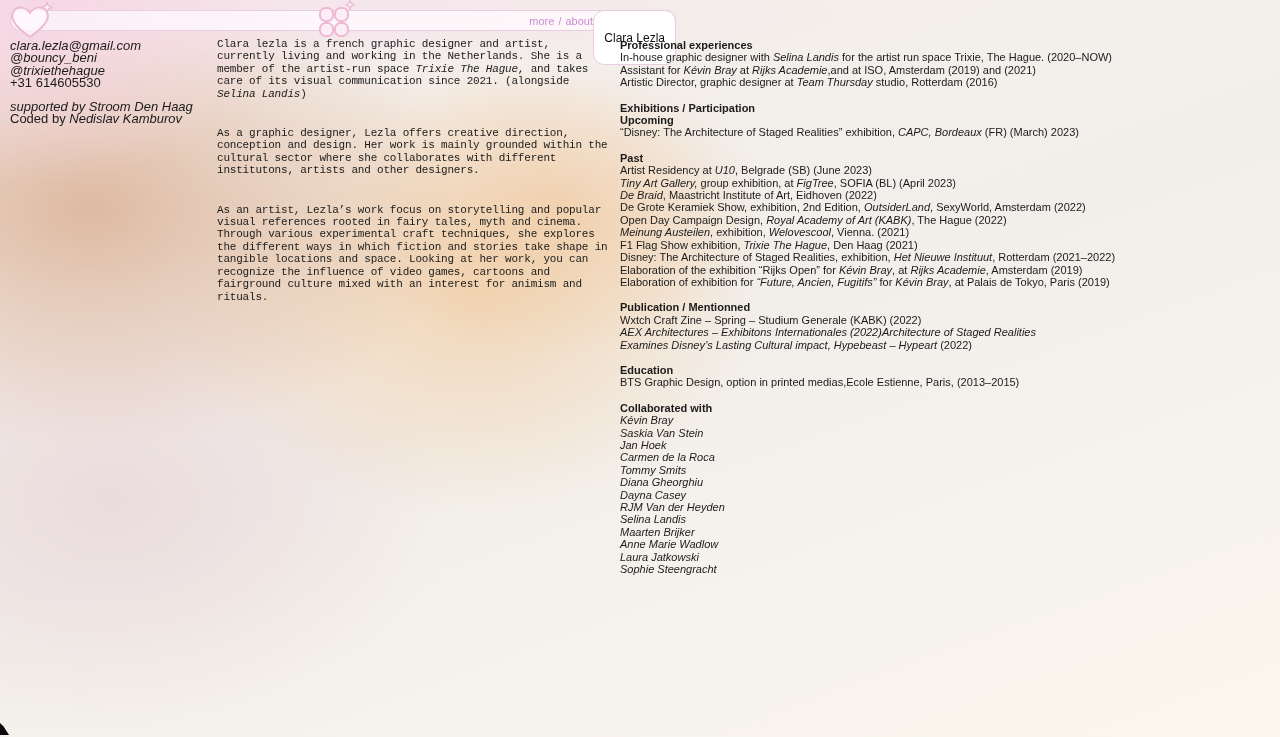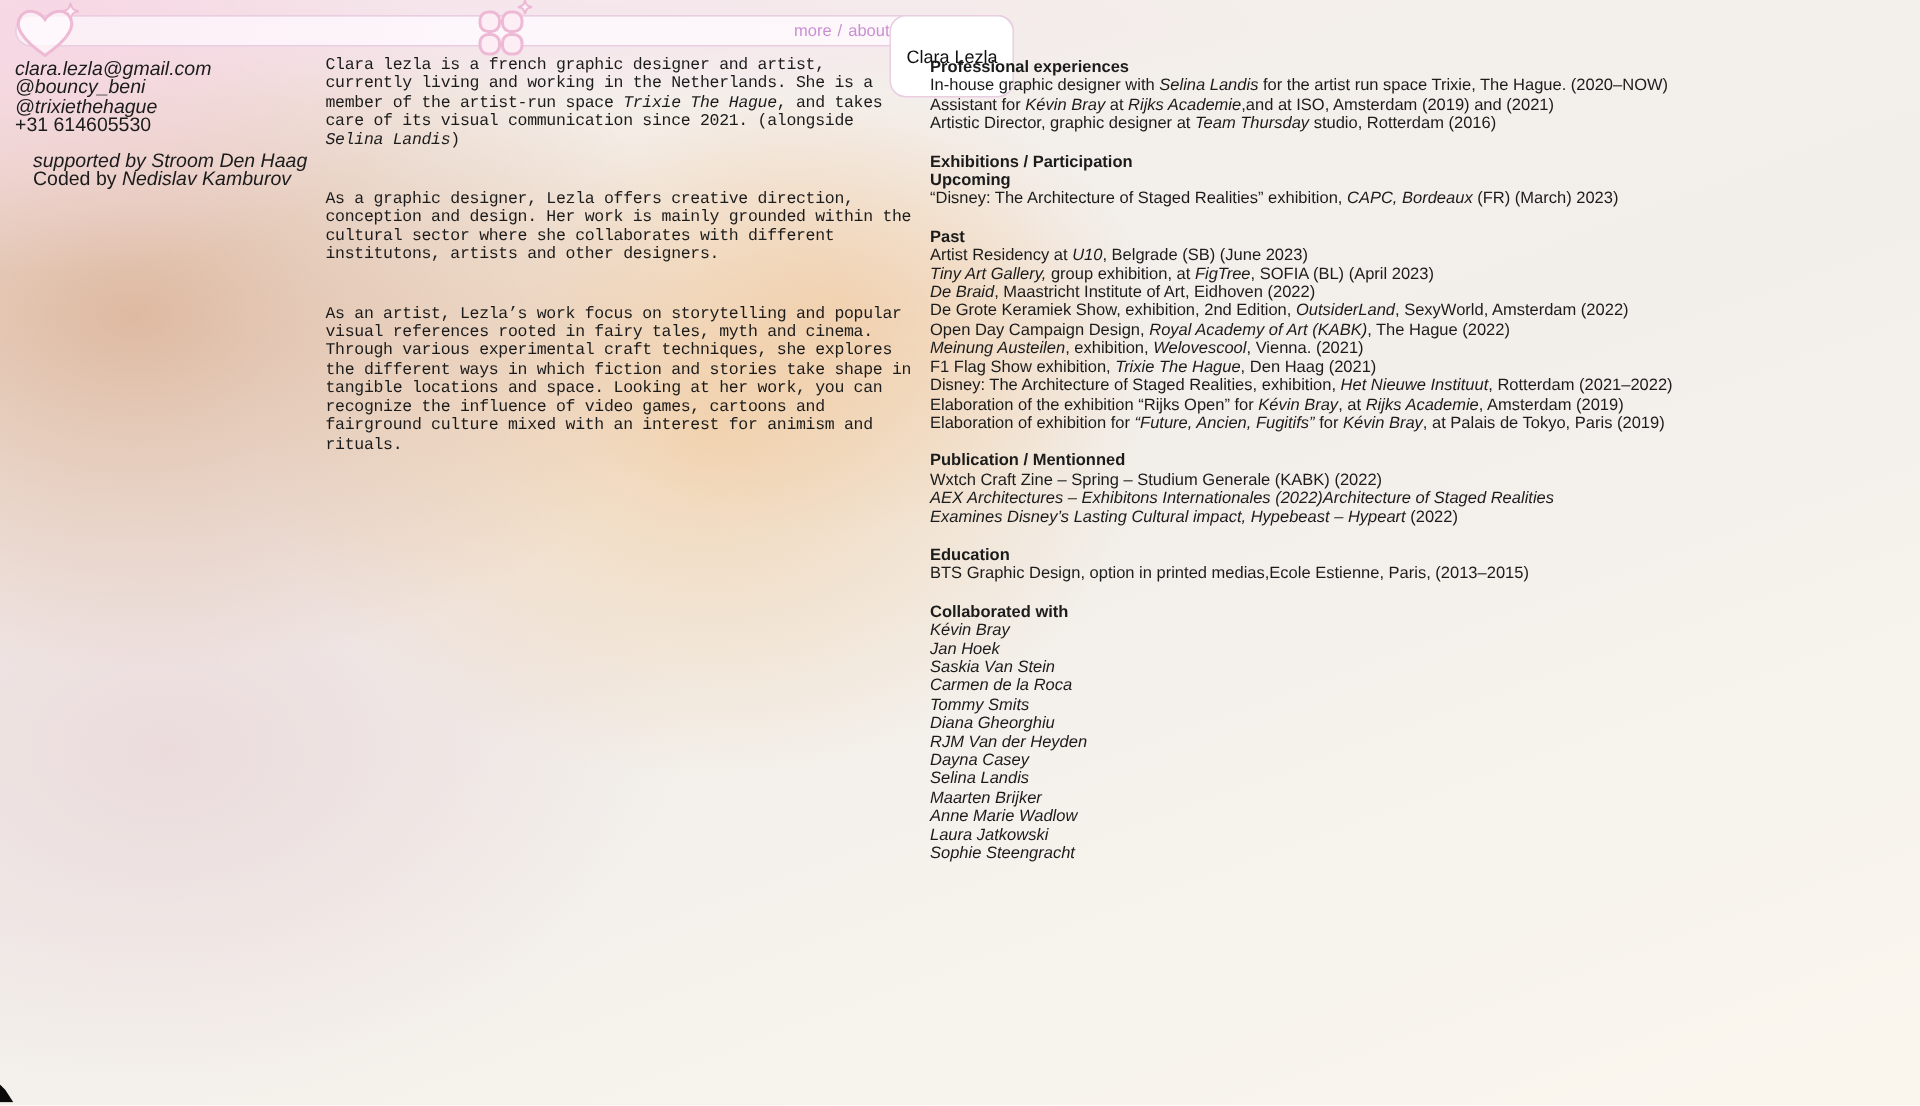--- a/index.html
+++ b/index.html
@@ -35,21 +35,21 @@
     position:absolute;right:-1px;top:-1px;height:21px;
     display:flex;align-items:center;padding:16px 10px;
     background:#ffffff;border:1px solid #e9cde0;border-radius:11px;
     font-size:12px;font-weight:normal;color:#111;cursor:pointer;box-sizing:content-box;
   }
   .heart-svg{position:absolute;left:6px;top:1px;cursor:pointer;}
   .flower-svg{position:absolute;left:314px;top:0;cursor:pointer;}
 
   
   .contact{position:absolute;left:10px;top:40px;font-size:13px;line-height:12.4px;white-space:nowrap;}
-  .credits{margin-top:11px;margin-left:12px;}
+  .credits{margin-top:11px;}
   .contact p{margin:0;}
   .c-line{cursor:pointer;}
 
   .bio{position:absolute;left:217px;top:38px;width:392px;font-size:11px;line-height:12.4px;letter-spacing:-0.2px;font-family:Liberation Mono, monospace;}
   .bio p{margin:0;}
   .bio p + p{margin-top:27px;}
 
   .cv{position:absolute;left:620px;top:39px;width:650px;font-size:11px;line-height:12.4px;}
   .cv p,.cv h3{margin:0;font-size:11px;line-height:12.4px;white-space:nowrap;}
   .cv h3{font-weight:bold;}
@@ -151,27 +151,27 @@
       </div>
       <div class="cv-section">
         <h3>Education</h3>
 
         <p><span>BTS Graphic Design, option in printed medias,Ecole Estienne, Paris, (2013–2015)</span></p>
       </div>
       <div class="cv-section">
         <h3>Collaborated with</h3>
 
       <p><span class="it">Kévin Bray</span></p>
+        <p><span class="it">Saskia Van Stein</span></p>
         <p><span class="it">Jan Hoek</span></p>
-        <p><span class="it">Saskia Van Stein</span></p>
         <p><span class="it">Carmen de la Roca</span></p>
         <p><span class="it">Tommy Smits</span></p>
         <p><span class="it">Diana Gheorghiu</span></p>
+        <p><span class="it">Dayna Casey</span></p>
         <p><span class="it">RJM Van der Heyden</span></p>
-        <p><span class="it">Dayna Casey</span></p>
         <p><span class="it">Selina Landis</span></p>
         <p><span class="it">Maarten Brijker</span></p>
         <p><span class="it">Anne Marie Wadlow</span></p>
         <p><span class="it">Laura Jatkowski</span></p>
         <p><span class="it">Sophie Steengracht</span></p>
       </div>
     </section>
 
   <div class="cursor-mark"></div>
 </div>

